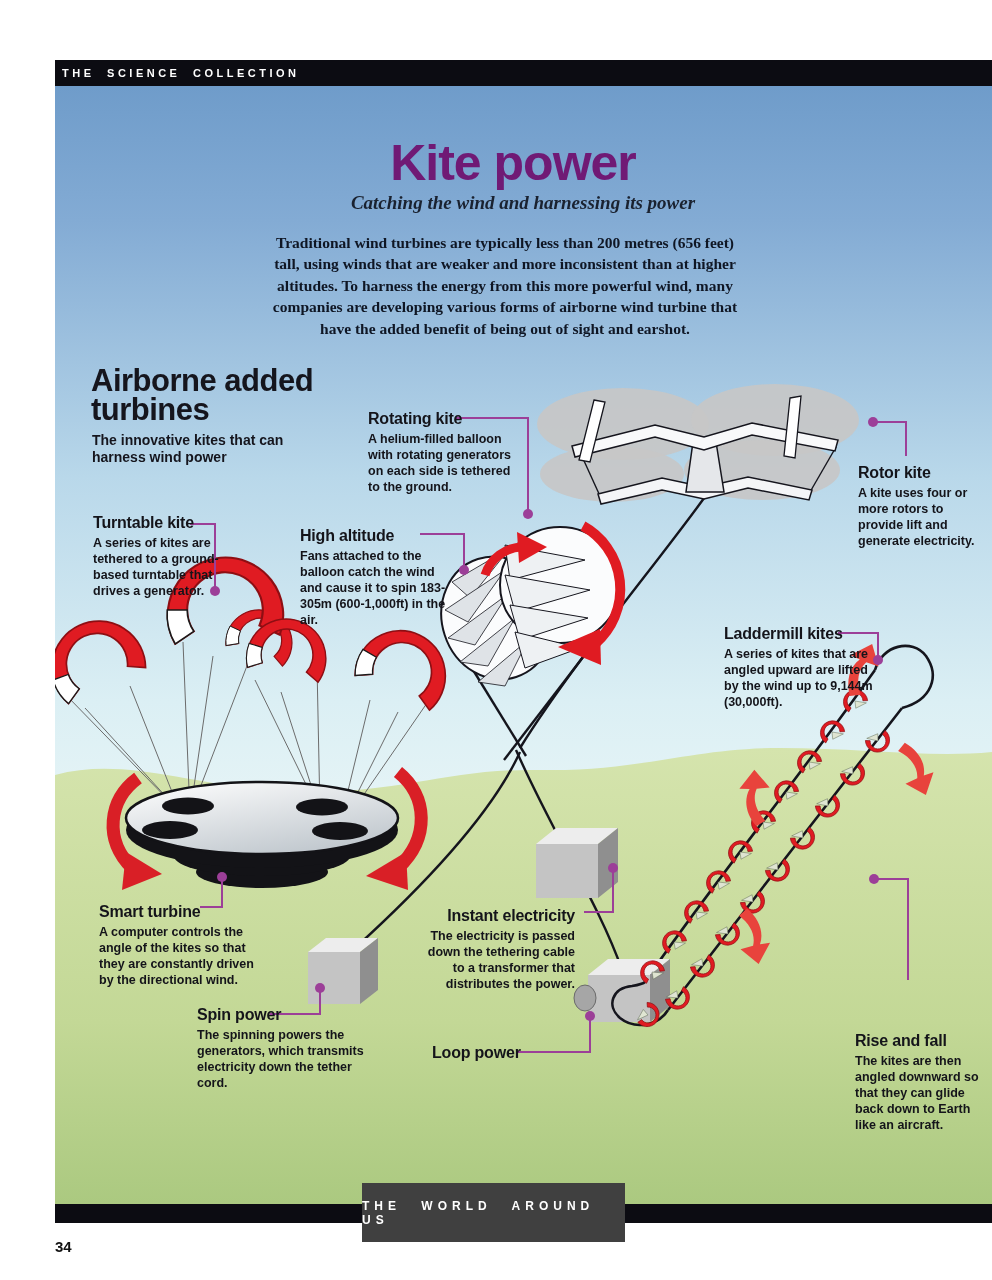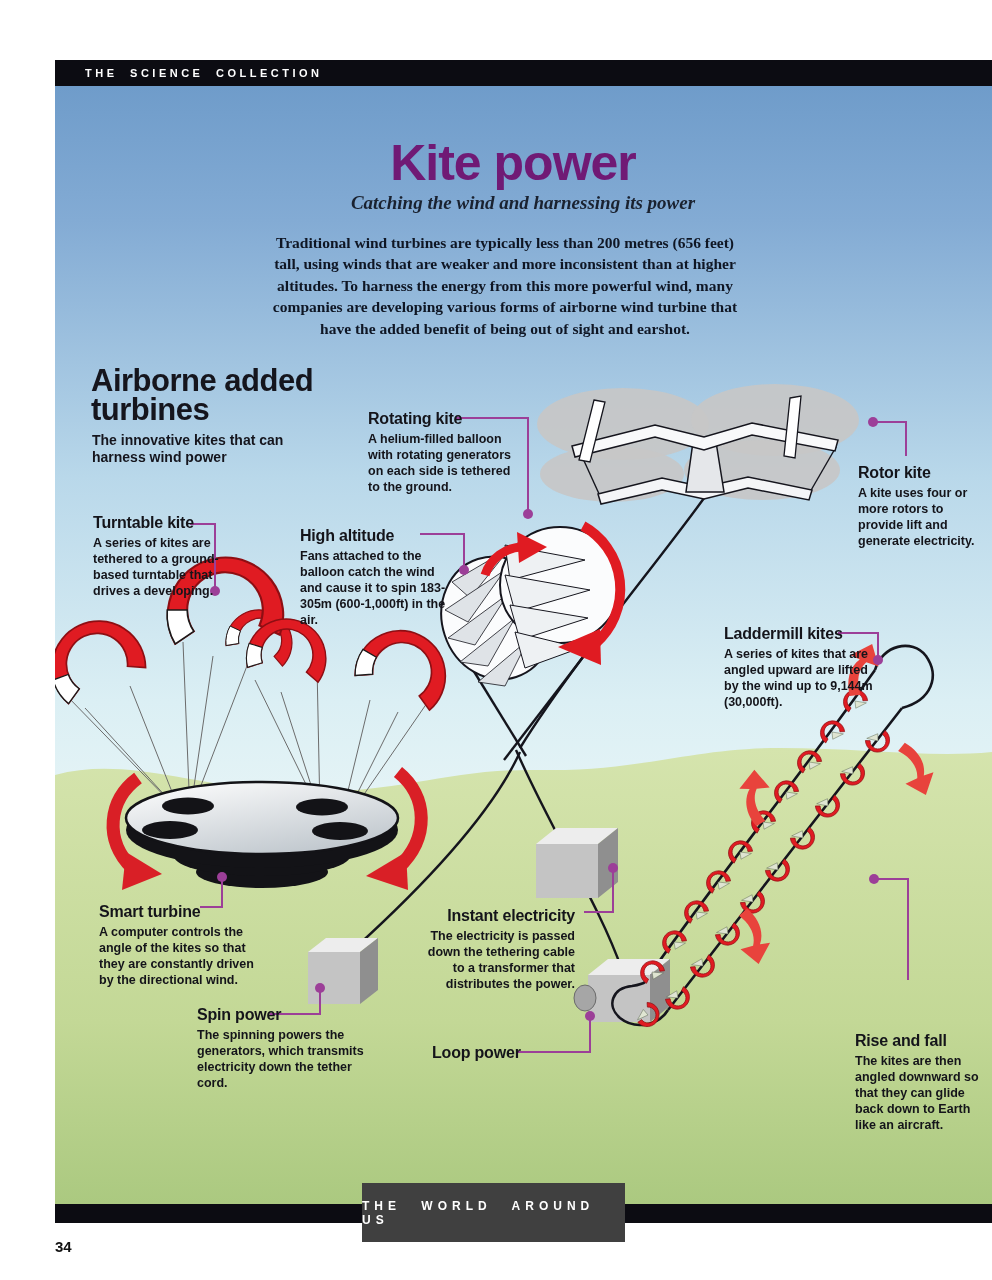--- a/index.html
+++ b/index.html
@@ -1,19 +1,19 @@
 <!DOCTYPE html>
 <html><head>
 <meta charset="utf-8">
 <style>
   html,body{margin:0;padding:0;background:#ffffff;font-family:"Liberation Sans",sans-serif;}
   .page{position:relative;width:992px;height:1280px;background:#ffffff;overflow:hidden;}
 
   .topbar{position:absolute;left:55px;top:60px;width:937px;height:26px;background:#0c0c12;
-    color:#ffffff;display:flex;align-items:center;box-sizing:border-box;padding-left:30px;
+    color:#ffffff;display:flex;align-items:center;box-sizing:border-box;padding-left:7px;
     font-size:11px;font-weight:bold;letter-spacing:3.5px;word-spacing:6px;}
 
   .canvas{position:absolute;left:55px;top:86px;width:937px;height:1118px;overflow:hidden;}
   .scene{position:absolute;left:0;top:0;}
 
   .title{position:absolute;left:8px;top:48px;width:900px;text-align:center;
     font-size:50px;font-weight:800;letter-spacing:-1px;color:#701a75;}
   .subtitle{position:absolute;left:18px;top:106px;width:900px;text-align:center;
     font-family:"Liberation Serif",serif;font-style:italic;font-weight:600;font-size:19px;color:#1a2230;}
   .intro{position:absolute;left:215px;top:146px;width:470px;text-align:center;
@@ -243,21 +243,21 @@
       <p>A helium-filled balloon with rotating generators on each side is tethered to the ground.</p>
     </div>
 
     <div class="ann" style="left:803px;top:378px;width:120px;">
       <h3>Rotor kite</h3>
       <p>A kite uses four or more rotors to provide lift and generate electricity.</p>
     </div>
 
     <div class="ann" style="left:38px;top:428px;width:140px;">
       <h3>Turntable kite</h3>
-      <p>A series of kites are tethered to a ground-based turntable that drives a developing.</p>
+      <p>A series of kites are tethered to a ground-based turntable that drives a generator.</p>
     </div>
 
     <div class="ann" style="left:245px;top:441px;width:150px;">
       <h3>High altitude</h3>
       <p>Fans attached to the balloon catch the wind and cause it to spin 183-305m (600-1,000ft) in the air.</p>
     </div>
 
     <div class="ann" style="left:669px;top:539px;width:160px;">
       <h3>Laddermill kites</h3>
       <p>A series of kites that are angled upward are lifted by the wind up to 9,144m (30,000ft).</p>

